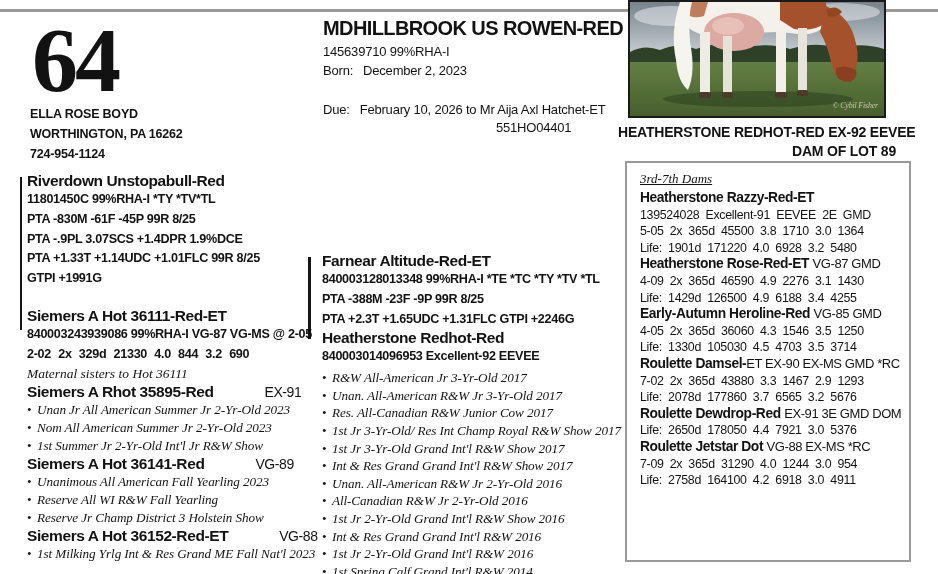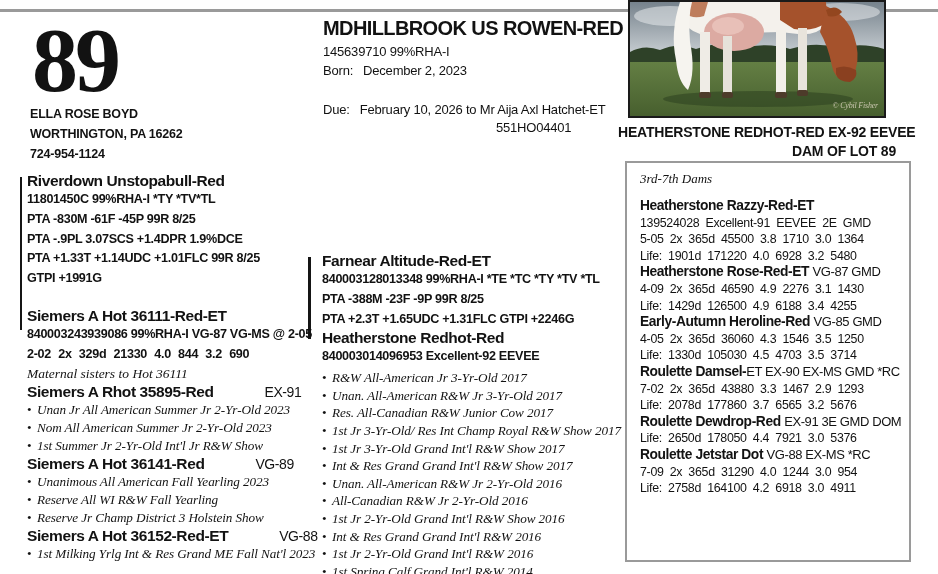--- a/index.html
+++ b/index.html
@@ -73,32 +73,32 @@
   .gap-lg { height: 18px; }
   .gap-sm { height: 2px; }
   
   .dams-box {
     position: absolute; left: 625px; top: 161px; width: 286px; height: 401px;
     border: 2px solid #9a9a9a; box-sizing: border-box;
     padding: 8px 6px 0 13px;
   }
   .dams-title {
     font-family: "Liberation Serif", serif; font-style: italic;
-    font-size: 13px; margin-bottom: 11px; letter-spacing: 0;
+    font-size: 13px; margin-bottom: 3px; letter-spacing: 0; text-decoration: underline;
   }
   .dam-name { font-size: 13.8px; font-weight: bold; line-height: 16.6px; letter-spacing: -0.4px; white-space: nowrap; }
   .dam-name .reg-suffix { font-weight: normal; font-size: 13px; text-align: right; }
   .dam-line { font-size: 12.4px; line-height: 16.6px; white-space: nowrap; word-spacing: 3px; letter-spacing: -0.3px; }
 </style>
 </head>
 <body>
 
 <div class="top-rule"></div>
 
-<div class="lot-number">89</div>
+<div class="lot-number">64</div>
 <div class="consignor">
   <div>ELLA ROSE BOYD</div>
   <div>WORTHINGTON, PA 16262</div>
   <div>724-954-1124</div>
 </div>
 
 <div class="title-block">
   <div class="animal-name">MDHILLBROOK US ROWEN-RED</div>
   <div class="title-line">145639710 99%RHA-I</div>
   <div class="title-line"><span>Born:</span><span class="label-gap"></span><span>December 2, 2023</span></div>

